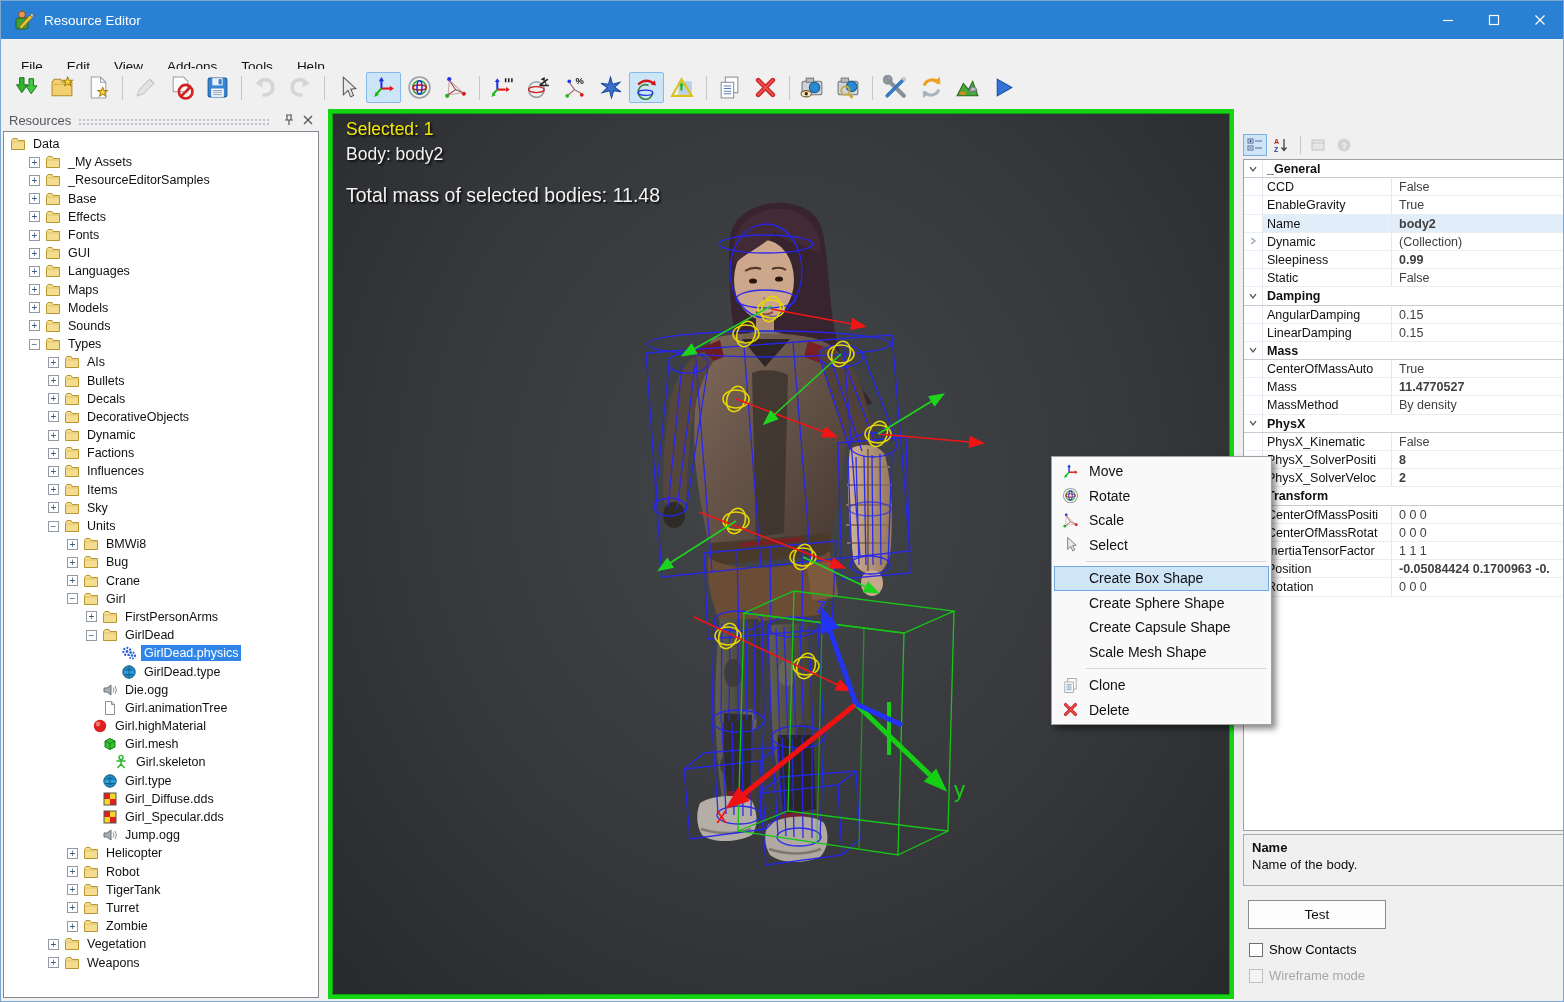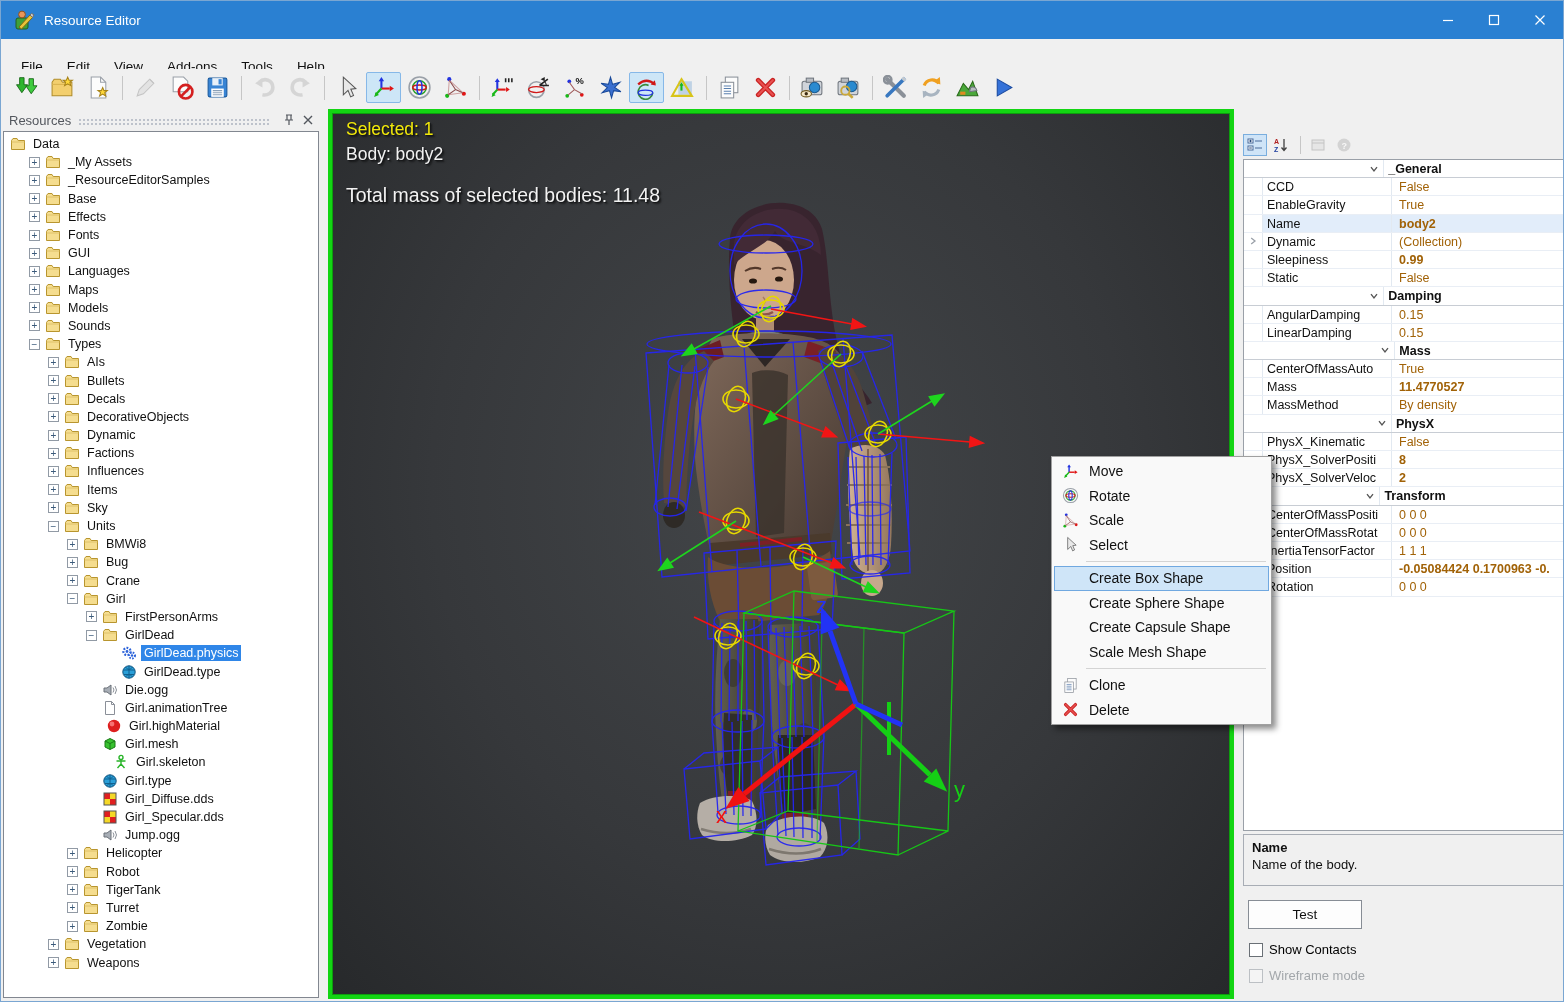--- a/index.html
+++ b/index.html
@@ -82,33 +82,33 @@
   .pb-btn.disabled { opacity:.45; filter:grayscale(1); }
   .pb-sep { width:1px; height:18px; background:#c6c6c6; margin:0 5px; }
   .gridbox { position:absolute; left:1242px; top:158px; width:320px; height:672px;
     background:#fff; border:1px solid #9aa0a8; border-right:none; overflow:hidden; }
   .prow { height:18.2px; display:flex; align-items:stretch; font-size:12.5px; }
   .pgut { width:19px; flex:0 0 auto; border-right:1px solid #e2e9f1; display:flex;
     align-items:center; justify-content:center; }
   .pgut svg { width:10px; height:10px; }
   .pname { width:129px; flex:0 0 auto; border-right:1px solid #e2e9f1; padding:2px 0 0 4px;
     white-space:nowrap; overflow:hidden; color:#101010; }
-  .pval { flex:1; padding:2px 0 0 7px; white-space:nowrap; overflow:hidden; color:#a16207; }
-  .prow { border-bottom:1px solid #e9eef5;justify-content:center; }
+  .pval { flex:1; padding:2px 0 0 7px; white-space:nowrap; overflow:hidden; color:#404040; }
+  .prow { border-bottom:1px solid #e9eef5; }
   .prow.cat .pname, .prow.cat .pval { font-weight:bold; border-right:none; }
   .prow.cat { border-bottom:1px solid #c8cdd4; }
   .prow.selrow .pname, .prow.selrow .pval { background:#e2edfa; }
   .bold { font-weight:bold; }
 
   .descbox { position:absolute; left:1242px; top:833px; width:320px; height:52px;
     background:#f0f0f0; border:1px solid #a8adb5; border-right:none; padding:5px 8px; }
   .desc-title { font-size:13px; font-weight:bold; color:#101010; }
   .desc-text { font-size:13px; color:#101010; margin-top:2px; }
 
-  .testbtn { position:absolute; left:1247px; top:899px; width:114px; height:29px;
+  .testbtn { position:absolute; left:1247px; top:899px; width:138px; height:29px;
     background:#fdfdfd; border:1px solid #878d95; font-size:13.5px; color:#101010;
     display:flex; align-items:center; justify-content:center; }
   .cbrow { position:absolute; left:1248px; display:flex; align-items:center; font-size:13px; }
   .cbbox { width:14px; height:14px; background:#fff; border:1px solid #6a7076; margin-right:6px; }
   .cbrow.disabled { color:#a3a7ab; }
   .cbrow.disabled .cbbox { border-color:#bcc0c4; background:#f4f4f4; }
 </style>
 </head>
 <body>
 
@@ -682,21 +682,21 @@
       <div class="trow" style="padding-left: 82px;">
         <span class="tspace"></span>
         <span class="ticon">
           <svg viewBox="0 0 16 16">
             <path d="M3.5 1.5 h6 l3 3 v10 h-9 Z" fill="#fff" stroke="#8a8f98"></path>
             <path d="M9.5 1.5 v3 h3" fill="none" stroke="#8a8f98"></path>
           </svg>
         </span>
         <span class="tlabel">Girl.animationTree</span>
       </div>
-      <div class="trow" style="padding-left: 86px;">
+      <div class="trow" style="padding-left: 64px; margin-left: 8px;">
         <span class="tspace"></span>
         <span class="ticon">
           <svg viewBox="0 0 16 16">
             <circle cx="8" cy="8" r="6.2" fill="#dd1f1f"></circle>
             <circle cx="6" cy="6" r="2.4" fill="#ff9090" opacity=".75"></circle>
           </svg>
         </span>
         <span class="tlabel">Girl.highMaterial</span>
       </div>
       <div class="trow" style="padding-left: 82px;">

